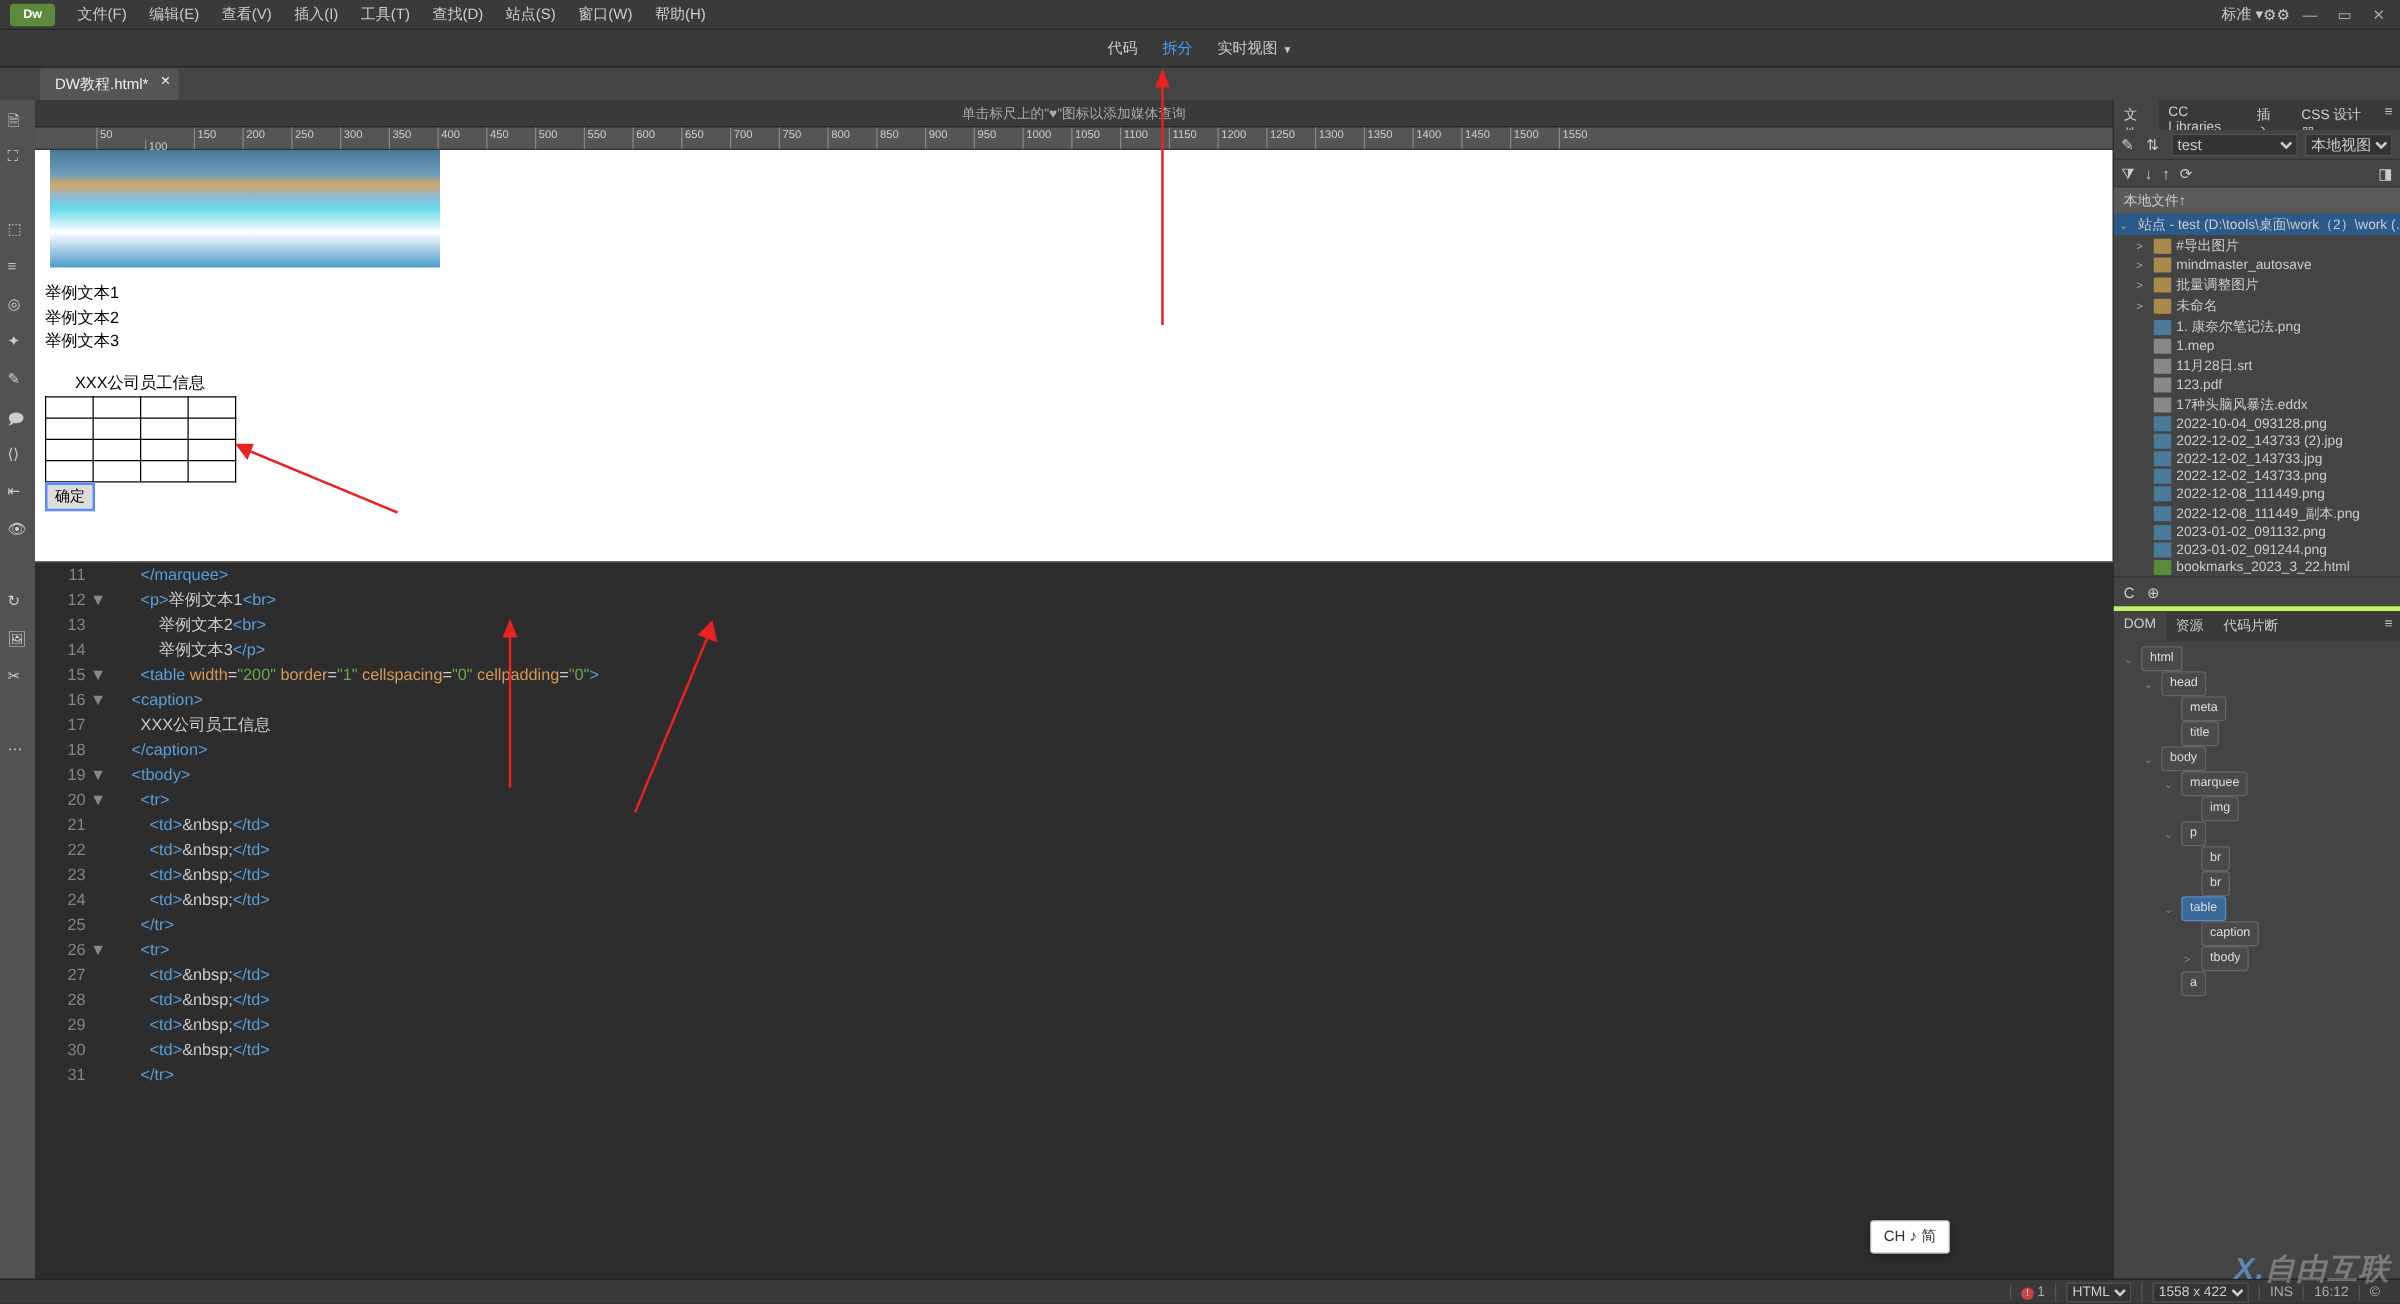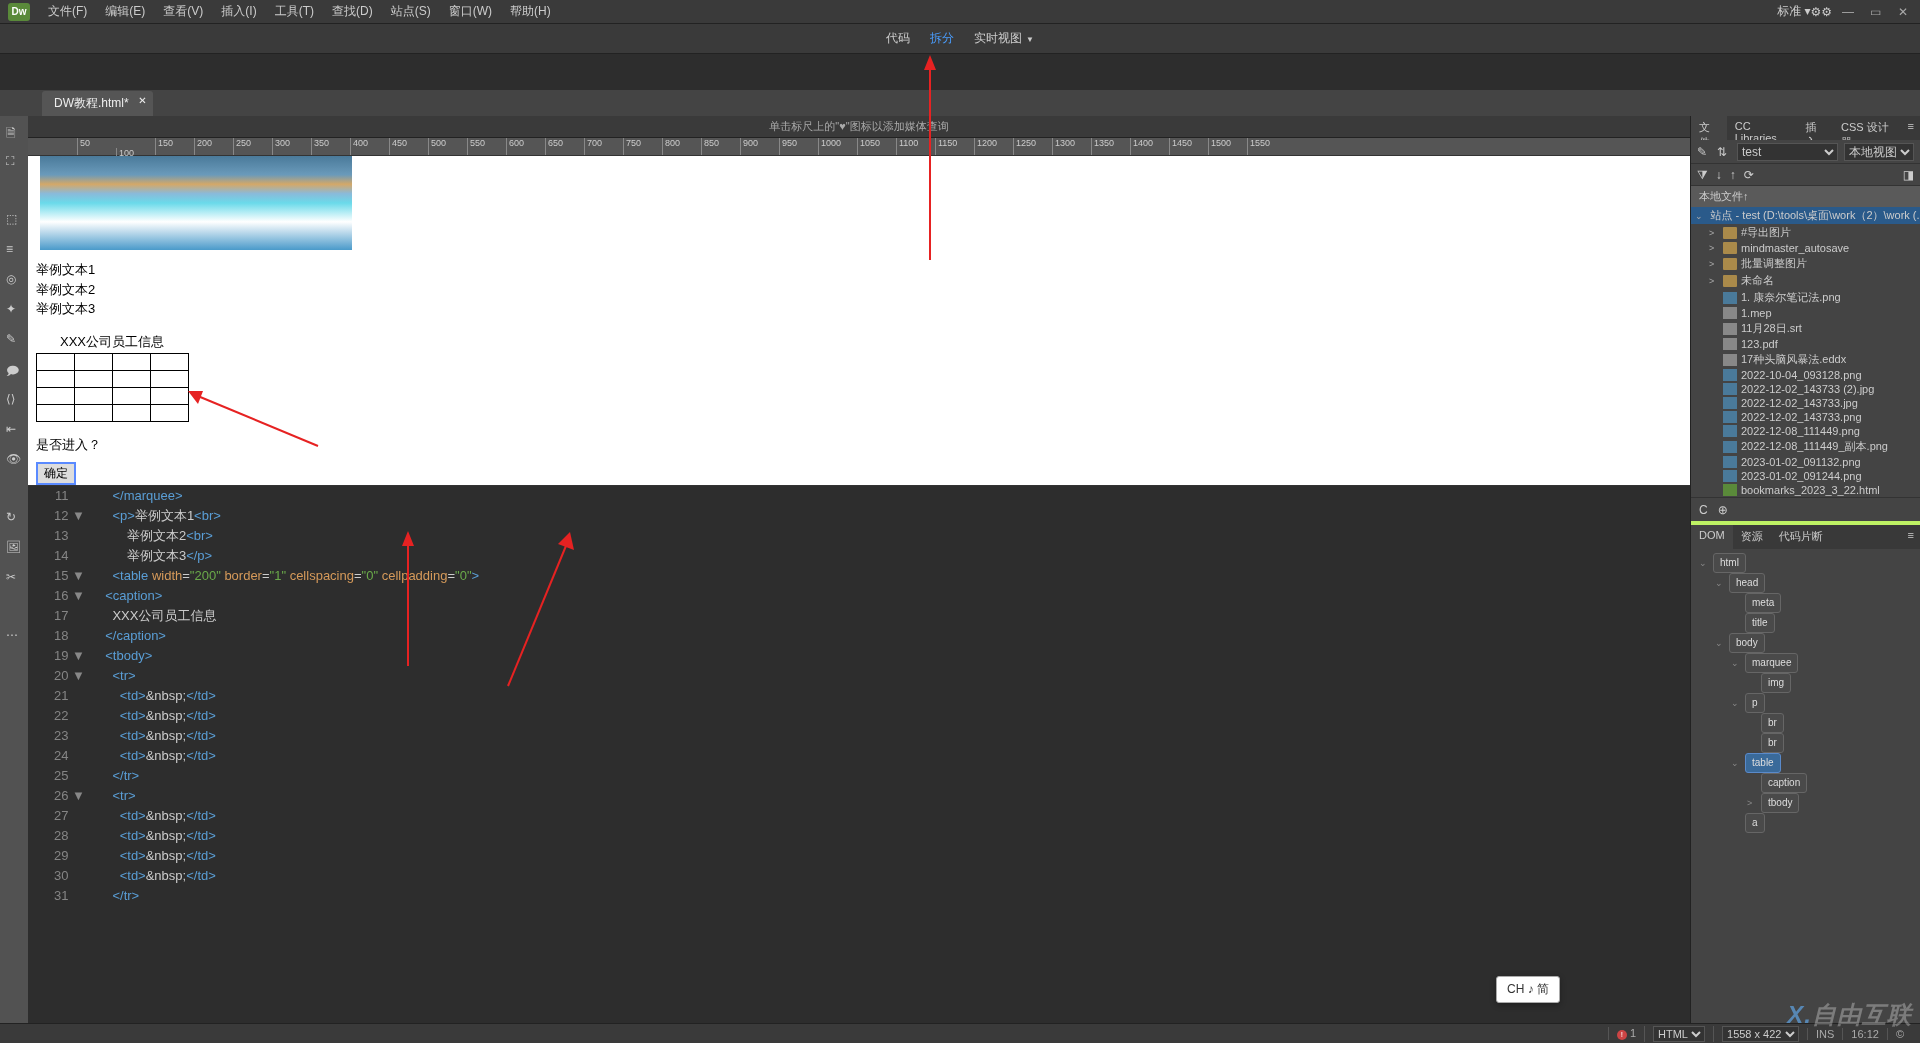--- a/index.html
+++ b/index.html
@@ -1,34 +1,34 @@
 <!DOCTYPE html>
 <html><head>
 <meta charset="utf-8">
 <style>
 * { margin: 0; padding: 0; box-sizing: border-box; font-family: "Microsoft YaHei", Arial, sans-serif; }
 body { background: #2d2d2d; color: #ccc; font-size: 12px; overflow: hidden; width: 1920px; height: 1043px; position: relative; }
 
 
 .menubar { height: 24px; background: #3a3a3a; display: flex; align-items: center; padding: 0 8px; border-bottom: 1px solid #222; }
-.menubar .logo { width: 22px; height: 18px; background: #5a8a3a; border-radius: 3px; display: flex; align-items: center; justify-content: center; color: #fff; font-weight: bold; font-size: 10px; margin-right: 10px; }
+.menubar .logo { width: 36px; height: 18px; background: #5a8a3a; border-radius: 3px; display: flex; align-items: center; justify-content: center; color: #fff; font-weight: bold; font-size: 10px; margin-right: 10px; }
 .menubar .menu-items { display: flex; gap: 2px; }
 .menubar .menu-item { padding: 3px 8px; cursor: pointer; }
 .menubar .right { margin-left: auto; display: flex; align-items: center; }
 .menubar .win-controls { display: flex; gap: 14px; margin-left: 10px; }
 .menubar .win-btn { width: 14px; height: 14px; cursor: pointer; color: #aaa; }
 
 
 .viewbar { height: 30px; background: #3a3a3a; display: flex; align-items: center; justify-content: center; gap: 20px; border-bottom: 1px solid #222; }
 .viewbar span { cursor: pointer; color: #ccc; }
 .viewbar .active { color: #4a9eff; }
 .viewbar .dropdown-arrow { font-size: 8px; margin-left: 4px; }
 
 
-.tabbar { height: 26px; background: #444; display: flex; align-items: flex-end; padding-left: 42px; margin-top: 36px; }
+.tabbar { height: 26px; background: #444; display: flex; align-items: flex-end; padding-left: 32px; }
 .tab { background: #555; padding: 4px 24px 4px 12px; border-radius: 3px 3px 0 0; position: relative; font-size: 12px; color: #eee; }
 .tab .close { position: absolute; right: 6px; top: 4px; font-size: 10px; cursor: pointer; }
 
 
 .main { display: flex; height: calc(100% - 100px); }
 
 
 .left-toolbar { width: 28px; background: #525252; display: flex; flex-direction: column; align-items: center; padding-top: 8px; gap: 14px; }
 .left-toolbar .tool-icon { width: 16px; height: 16px; color: #ccc; cursor: pointer; }
 
@@ -237,21 +237,20 @@
                 <td></td>
               </tr>
           <tr>
                 <td></td>
                 <td></td>
                 <td></td>
                 <td></td>
               </tr>
         </tbody>
           </table>
-        <div class="design-q">是否进入？</div>
         <button class="design-btn">确定</button>
       </div>
 
       <svg class="arrow" style="left:150px; top:230px; width:150px; height:70px;">
         <line class="arrow-line" x1="140" y1="60" x2="15" y2="8"></line>
         <polygon class="arrow-head" points="10,5 25,5 20,18"></polygon>
       </svg>
     </div>
 
     <div class="code-view">

